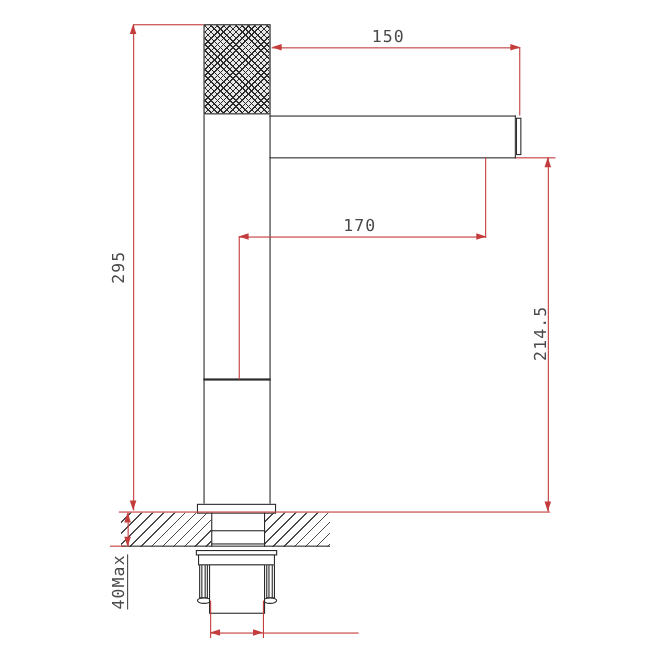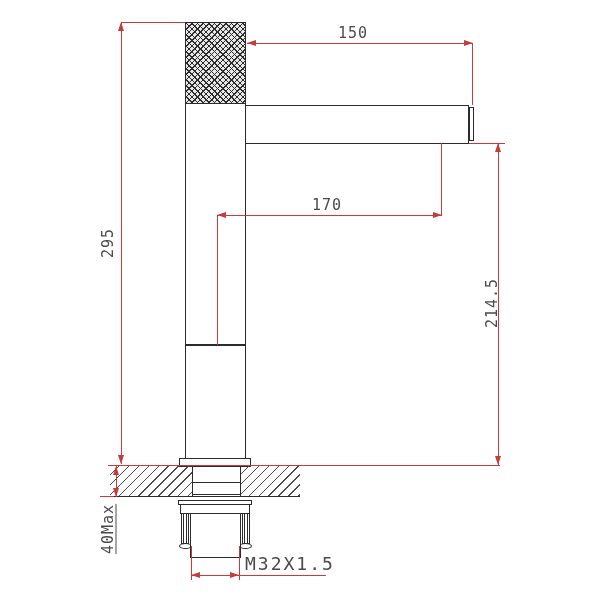--- a/index.html
+++ b/index.html
@@ -101,15 +101,14 @@
   <div class="rl" style="left:239px;top:546px;width:1px;height:34px;"></div>
   <div class="rl" style="left:191px;top:575px;width:135px;height:1px;"></div>
   <div class="arr left" style="left:191px;top:572px;"></div>
   <div class="arr right" style="left:230px;top:572px;"></div>
 
   <div class="dt" style="left:338px;top:26px;">150</div>
   <div class="dt" style="left:312px;top:198px;">170</div>
   <div class="dt vert" style="left:108px;top:243px;">295</div>
   <div class="dt vert" style="left:492px;top:303px;">214.5</div>
   <div class="dt vert uline" style="left:108px;top:529px;">40Max</div>
-  <div class="dt big" style="left:245px;top:555px;">M32X1.5</div>
 
 </div>
 
 </body></html>

